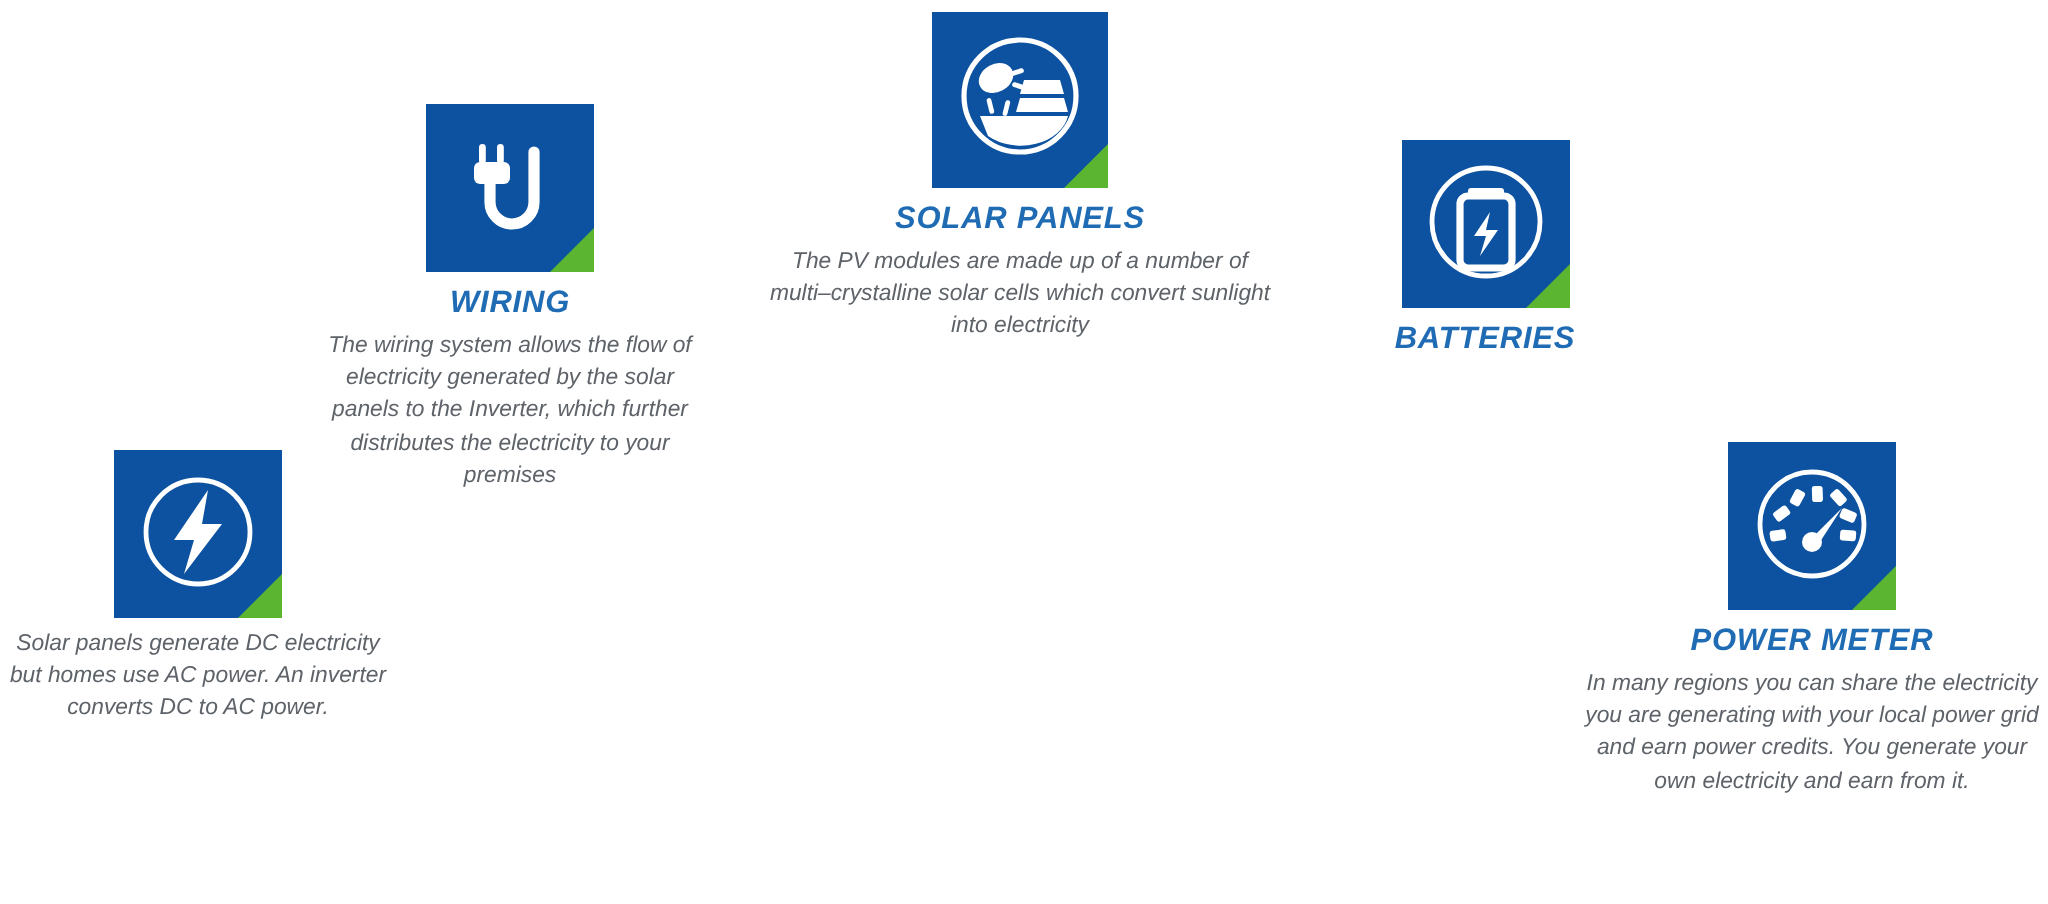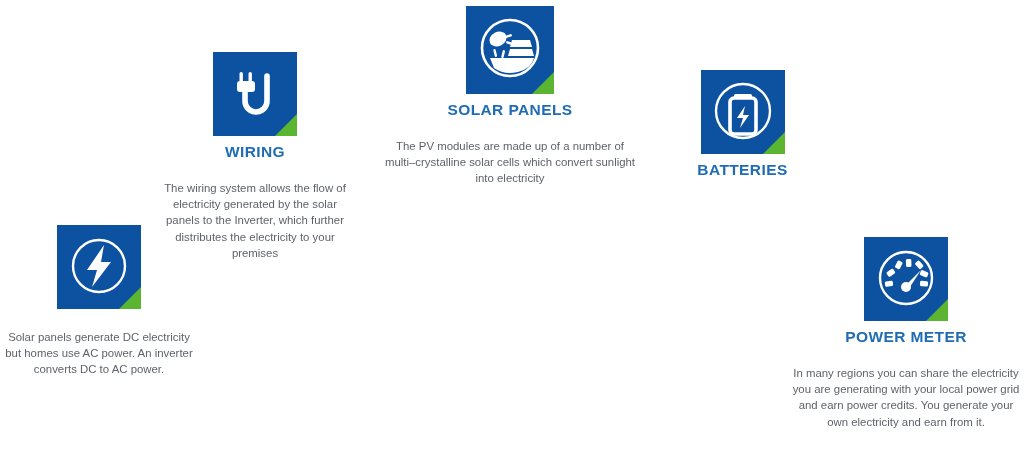--- a/index.html
+++ b/index.html
@@ -6,21 +6,21 @@
   body{
     width:1024px;height:452px;
     background:#ffffff;
     font-family:"Liberation Sans", sans-serif;
     overflow:hidden;
     position:relative;
   }
   #stage{position:relative;width:1024px;height:452px;overflow:hidden;}
 
   
-  .feature{position:absolute;text-align:center;}
+  .feature{position:absolute;text-align:center;font-style:italic;}
   .tile{
     position:relative;
     width:84px;height:84px;
     margin:0 auto;
     background:#0d52a0;
     overflow:hidden;
   }
   .tile svg{display:block;width:84px;height:84px;}
   .tile .fold{
     position:absolute;right:0;bottom:0;
@@ -30,34 +30,34 @@
   }
   .f-title{
     margin-top:7px;
     color:#1f6cb4;
     font-weight:bold;
     font-size:15.5px;
     letter-spacing:.4px;
     line-height:1.1;
   }
   .f-desc{
-    margin-top:20px;
+    margin-top:5px;
     color:#5e6369;
     font-size:11.4px;
     line-height:1.42;
   }
 
   
   #feat-solar   {left:380px;top:6px;  width:260px;}
   #feat-solar .tile{width:88px;height:88px;}
   #feat-solar .tile svg{width:88px;height:88px;}
   #feat-wiring  {left:155px;top:52px; width:200px;}
   #feat-battery {left:640px;top:70px; width:205px;}
   #feat-inverter{left:4px;  top:225px;width:190px;}
-  #feat-meter   {left:788px;top:237px;width:236px;}
+  #feat-meter   {left:788px;top:221px;width:236px;}
 
   
   #scene{position:absolute;left:0;top:0;width:1024px;height:452px;}
 </style>
 </head>
 <body>
 
 <div id="stage">
 
   

